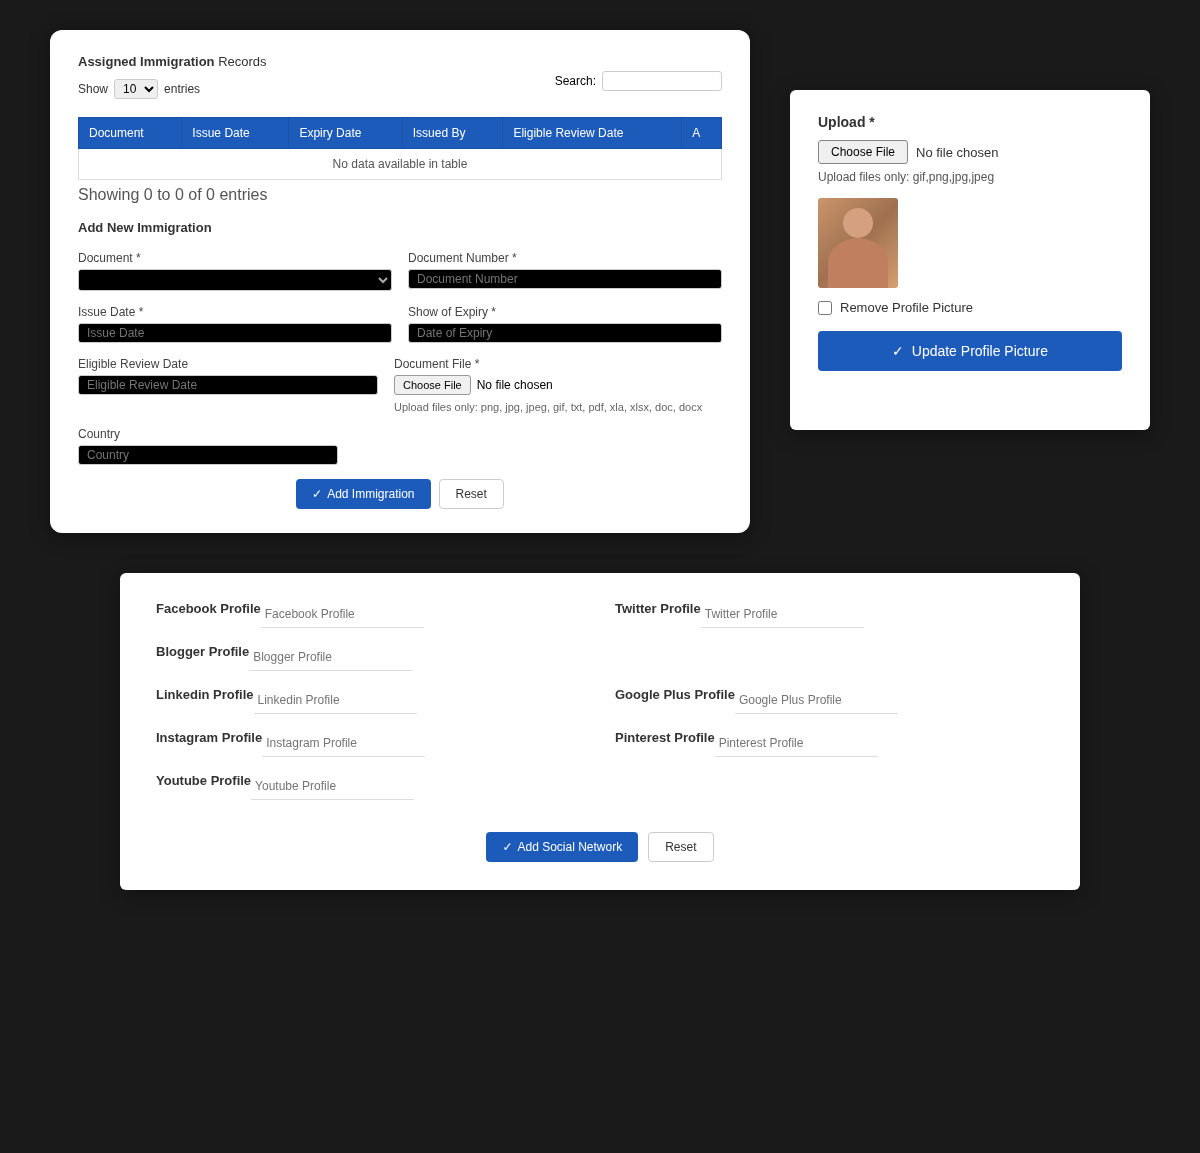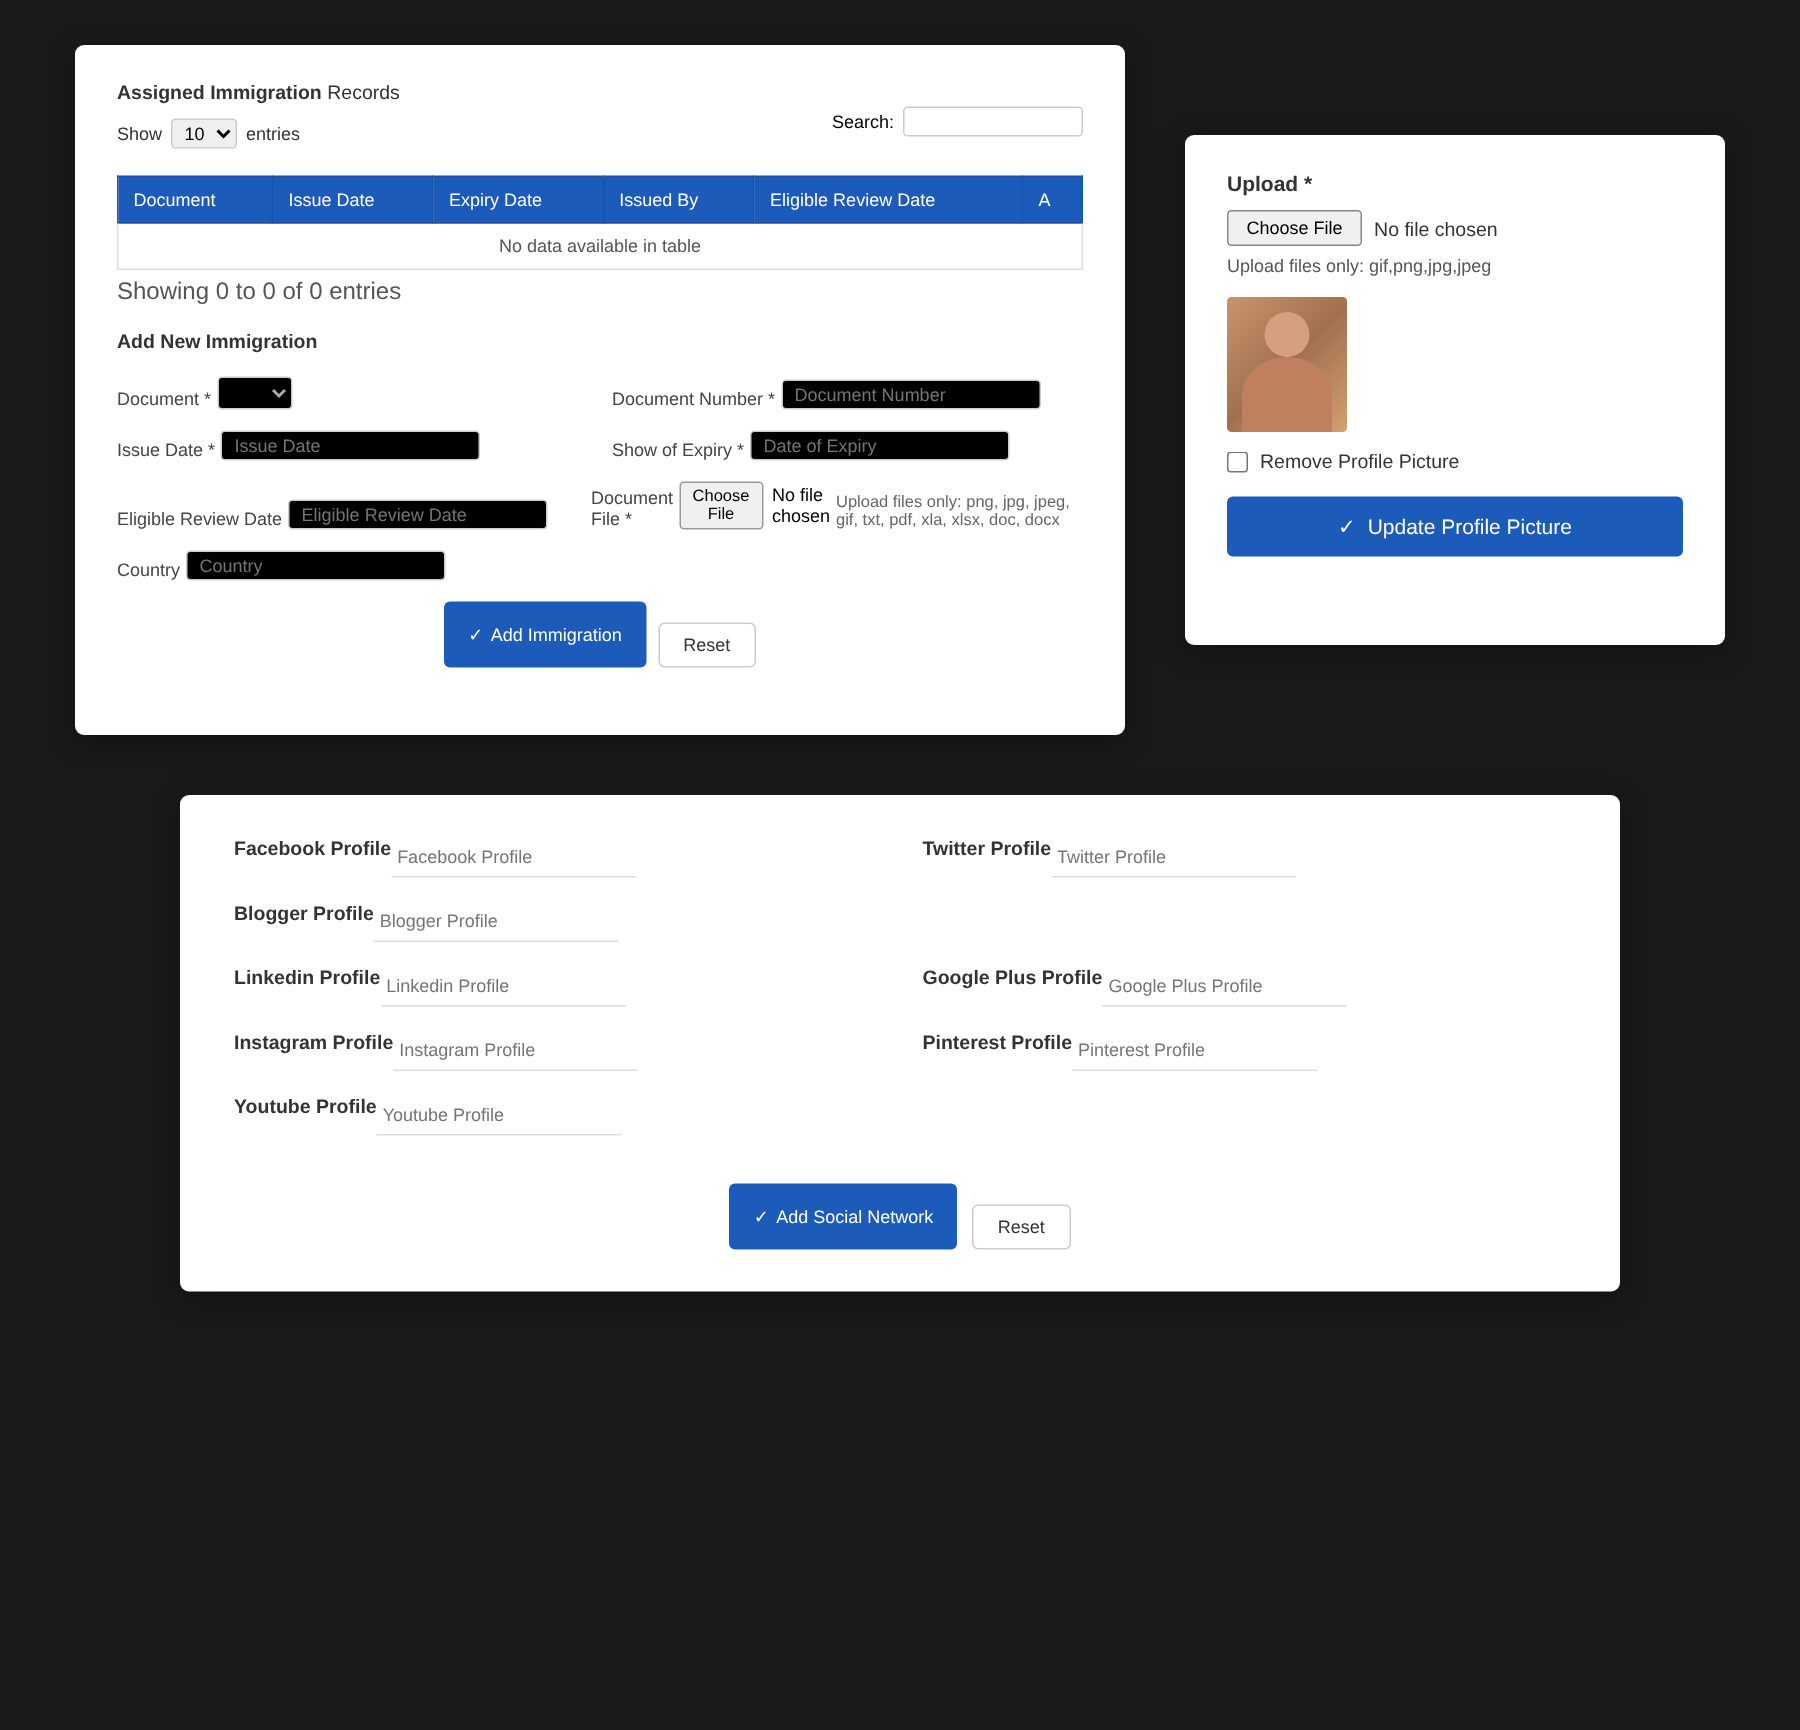--- a/index.html
+++ b/index.html
@@ -32,20 +32,21 @@
       width: 100%;
       max-width: 1100px;
       position: relative;
       margin-bottom: -20px;
     }
 
     .immigration-card {
       width: 700px;
       min-height: 460px;
       z-index: 1;
+      border-radius: 12px;
     }
 
     .profile-card {
       width: 360px;
       min-height: 340px;
       position: absolute;
       right: 0;
       top: 60px;
       z-index: 2;
     }
@@ -139,24 +140,23 @@
     }
 
     .form-row {
       display: flex;
       gap: 16px;
       margin-bottom: 14px;
     }
 
     .form-group {
       display: flex;
-      flex-direction: row;
+      flex-direction: column;
       gap: 4px;
       flex: 1;
-      align-items: flex-end;
     }
 
     .form-group label {
       font-size: 12px;
       color: #444;
     }
 
     .form-group input,
     .form-group select,
     .form-group textarea {
@@ -205,21 +205,20 @@
       gap: 5px;
     }
     .btn-white {
       background: #fff;
       color: #333;
       border: 1px solid #ccc;
       border-radius: 4px;
       padding: 7px 16px;
       font-size: 12px;
       cursor: pointer;
-      margin-top: 14px;
     }
 
     .form-actions {
       display: flex;
       gap: 8px;
       justify-content: center;
       margin-top: 10px;
     }
 
     

